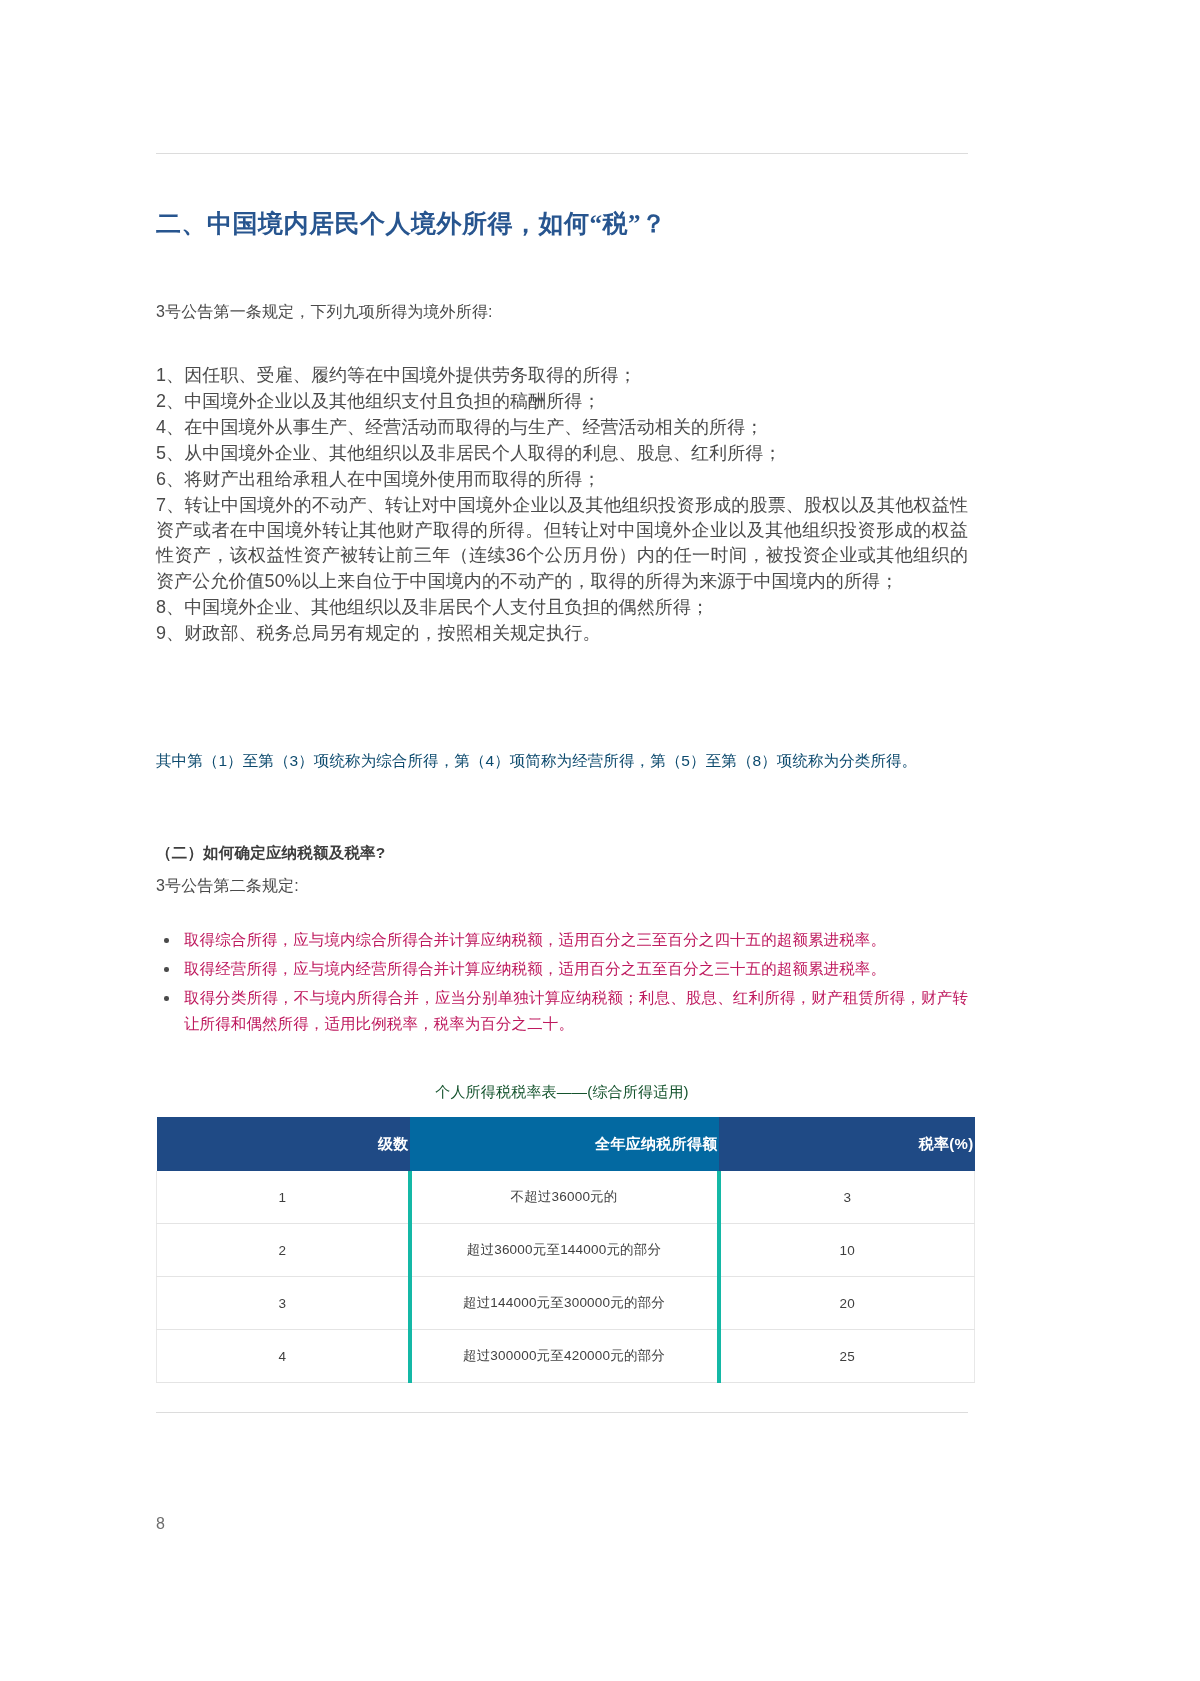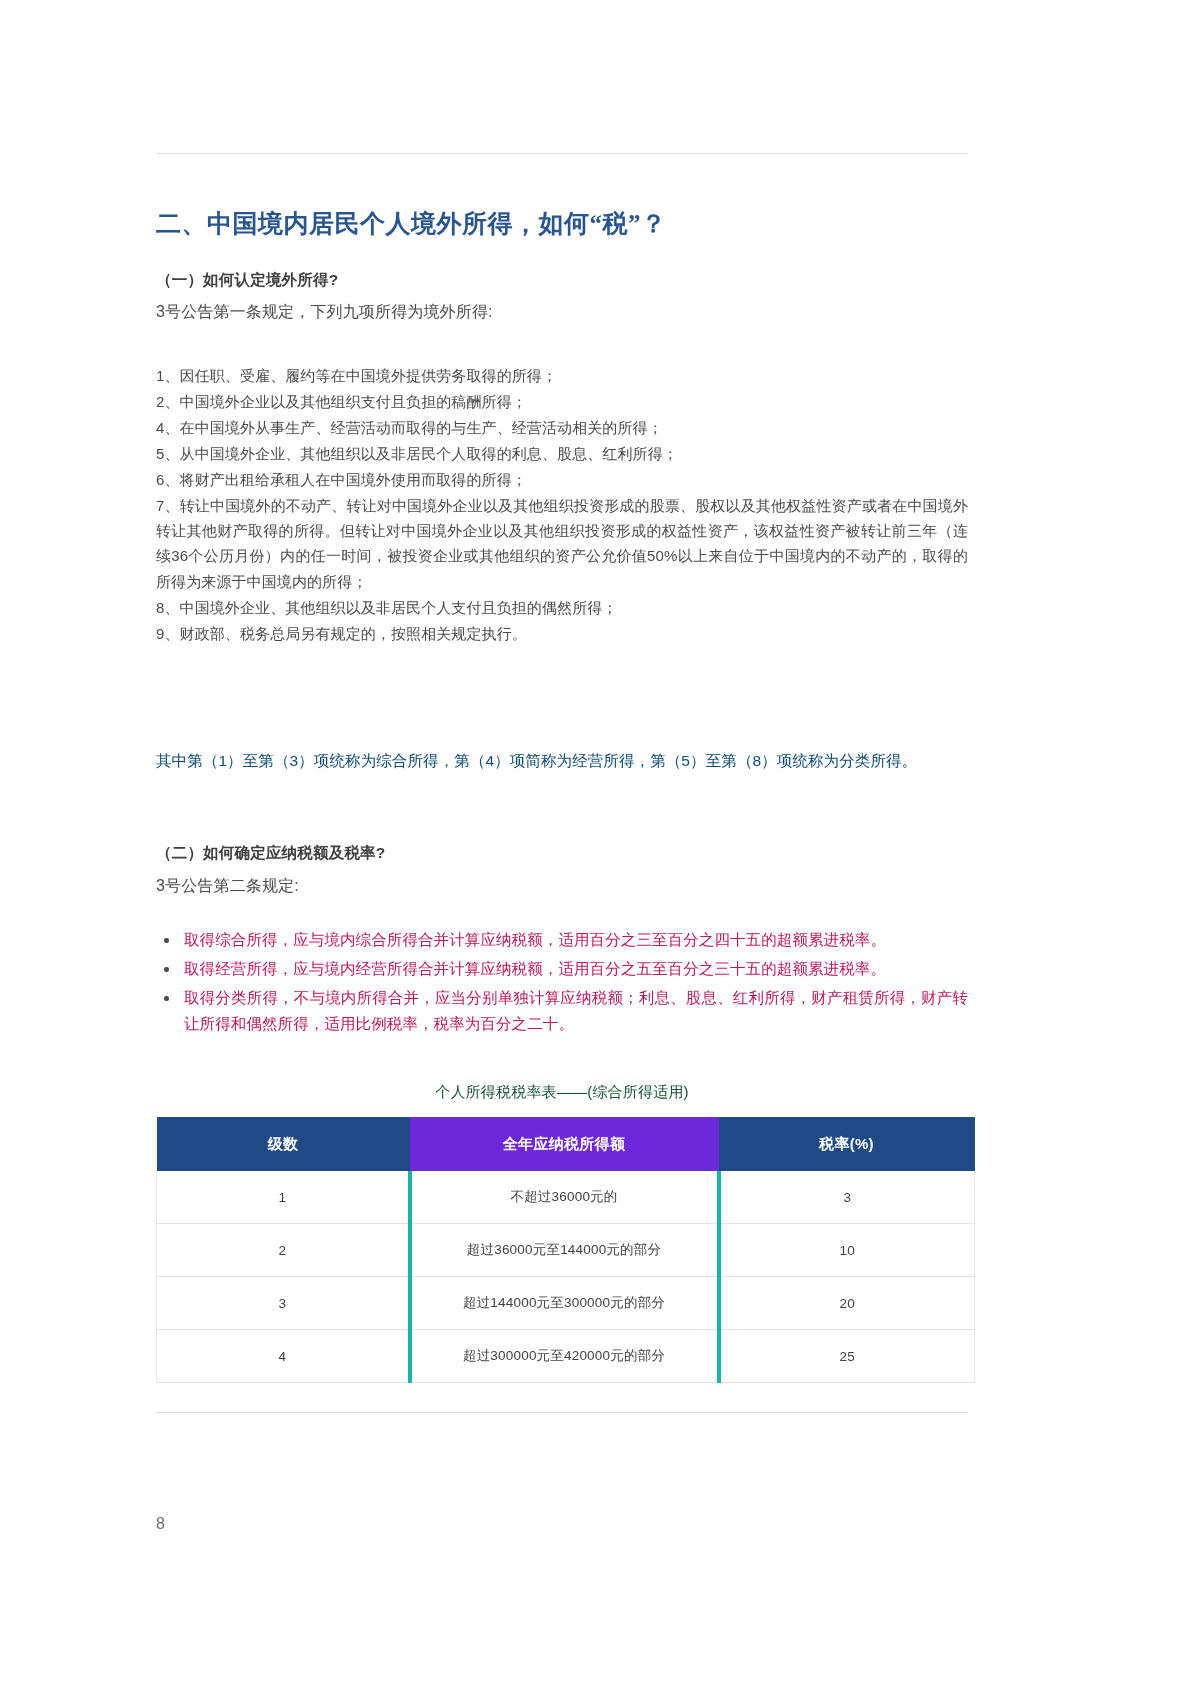--- a/index.html
+++ b/index.html
@@ -69,21 +69,21 @@
   .s1-sub { top: 270px; }
   .s1-lead { top: 299px; }
 
   .numlist {
     position: absolute;
     left: 156px;
     top: 363px;
     width: 812px;
   }
   .numlist .item {
-    font-size: 15px;
+    font-size: 18px;
     color: #4a4a4a;
     line-height: 25.4px;
     letter-spacing: 0.1px;
     text-align: justify;
     margin: 0 0 0.5px 0;
   }
 
   .para-summary {
     position: absolute;
     left: 156px;
@@ -148,21 +148,21 @@
     table-layout: fixed;
   }
   table.rate-table th {
     background: #1f4a85;
     color: #ffffff;
     font-size: 15px;
     font-weight: bold;
     height: 52px;
     letter-spacing: 0.3px;
     border: none;
-    text-align: center;
+    text-align: right;
     vertical-align: middle;
   }
   table.rate-table th.col1 { width: 251px; }
   table.rate-table th.col2 { width: 307px; }
   table.rate-table th.col3 { width: 254px; }
   table.rate-table td {
     height: 50px;
     border-bottom: 1px solid #e4e4e4;
     border-left: 4px solid #14b8a6;
     border-right: 1px solid #e8e8e8;
@@ -186,21 +186,20 @@
 </style>
 </head>
 <body>
 
 <div class="page">
 
   <div class="rule rule-top"></div>
 
   <h2 class="h2">二、中国境内居民个人境外所得，如何“税”？</h2>
 
-  <div class="blk s1-sub sub-h">（一）如何认定境外所得?</div>
   <div class="blk s1-lead body-line">3号公告第一条规定，下列九项所得为境外所得:</div>
 
   <div class="numlist">
     <p class="item">1、因任职、受雇、履约等在中国境外提供劳务取得的所得；</p>
     <p class="item">2、中国境外企业以及其他组织支付且负担的稿酬所得；</p>
     <p class="item">4、在中国境外从事生产、经营活动而取得的与生产、经营活动相关的所得；</p>
     <p class="item">5、从中国境外企业、其他组织以及非居民个人取得的利息、股息、红利所得；</p>
     <p class="item">6、将财产出租给承租人在中国境外使用而取得的所得；</p>
     <p class="item">7、转让中国境外的不动产、转让对中国境外企业以及其他组织投资形成的股票、股权以及其他权益性资产或者在中国境外转让其他财产取得的所得。但转让对中国境外企业以及其他组织投资形成的权益性资产，该权益性资产被转让前三年（连续36个公历月份）内的任一时间，被投资企业或其他组织的资产公允价值50%以上来自位于中国境内的不动产的，取得的所得为来源于中国境内的所得；</p>
     <p class="item">8、中国境外企业、其他组织以及非居民个人支付且负担的偶然所得；</p>
@@ -226,21 +225,21 @@
       <span>取得分类所得，不与境内所得合并，应当分别单独计算应纳税额；利息、股息、红利所得，财产租赁所得，财产转让所得和偶然所得，适用比例税率，税率为百分之二十。</span>
     </li>
   </ul>
 
   <div class="table-title">个人所得税税率表——(综合所得适用)</div>
 
   <table class="rate-table">
     <thead>
       <tr>
         <th class="col1" style="background: rgb(31, 74, 133);">级数</th>
-        <th class="col2" style="background: #6d28d9;">全年应纳税所得额</th>
+        <th class="col2" style="background: #0369a1;">全年应纳税所得额</th>
         <th class="col3" style="background: rgb(31, 74, 133);">税率(%)</th>
       </tr>
     </thead>
     <tbody>
       <tr>
         <td>1</td>
         <td>不超过36000元的</td>
         <td>3</td>
       </tr>
       <tr>

